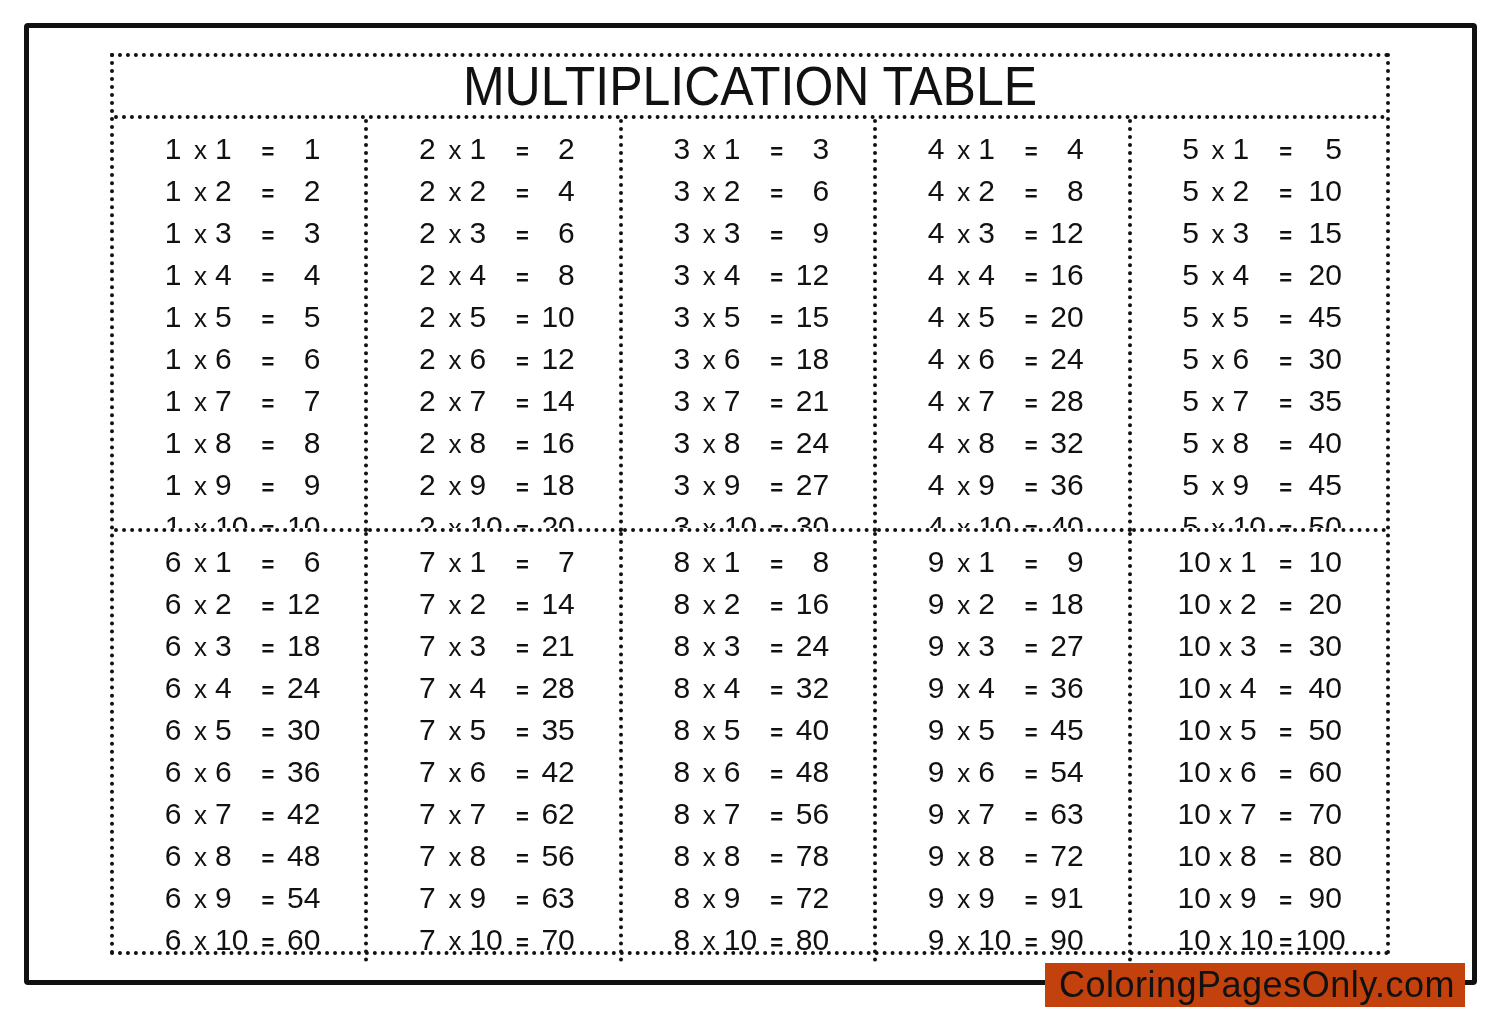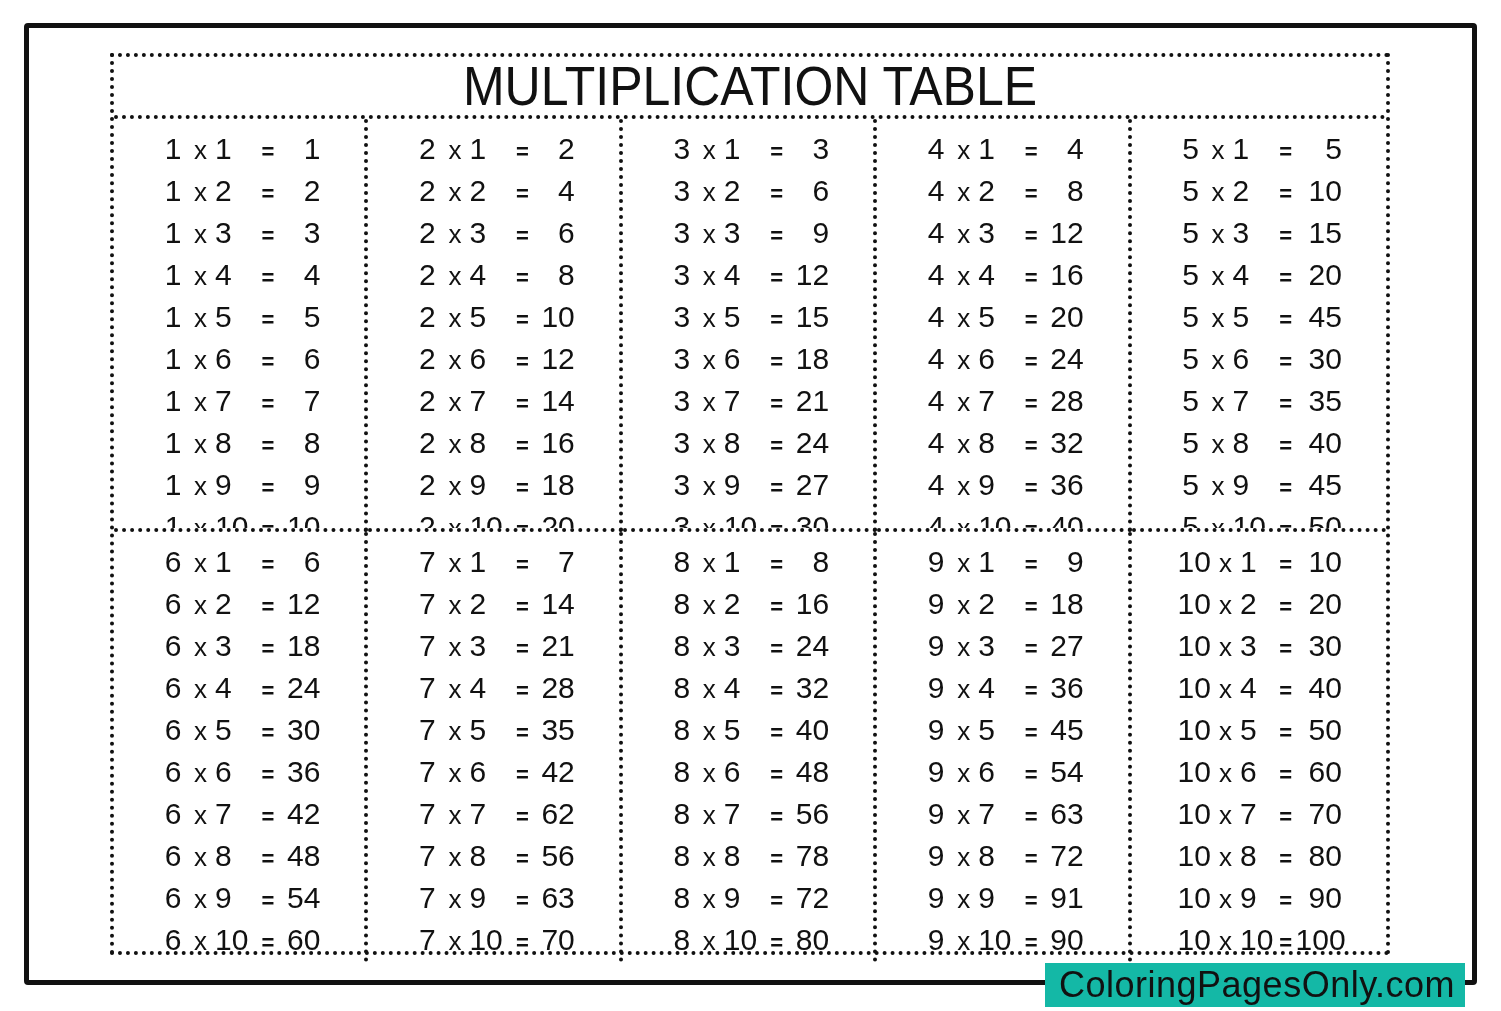--- a/index.html
+++ b/index.html
@@ -93,21 +93,21 @@
     font-weight: 700;
   }
   .product {
     flex: 1 1 auto;
     text-align: right;
   }
   .site-watermark {
     position: absolute;
     top: 963px;
     right: 36px;
-    background: #14b8a6;
+    background: #c2410c;
     padding: 0 10px 0 14px;
     font-size: 36px;
     font-weight: 500;
     letter-spacing: 0.5px;
     line-height: 44px;
     z-index: 2;
     color: #111111;
   }
 </style>
 </head>

